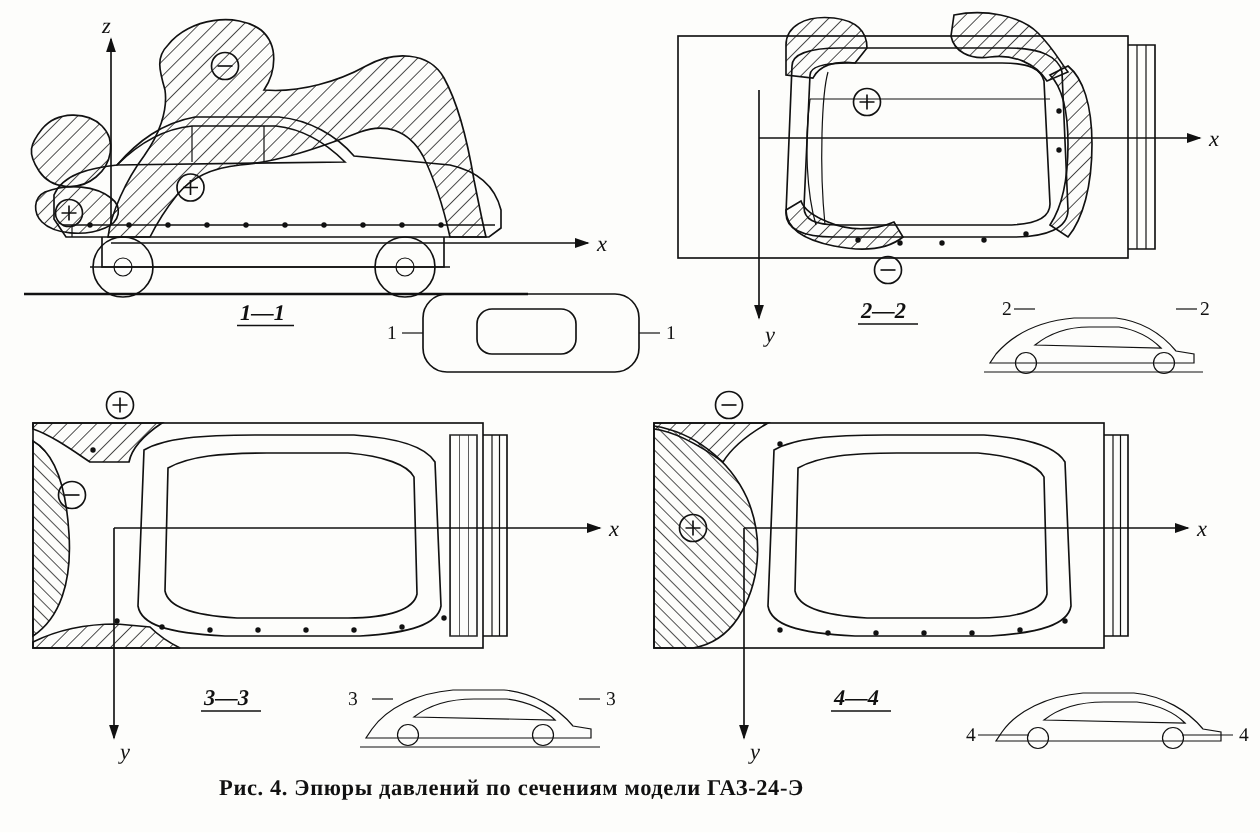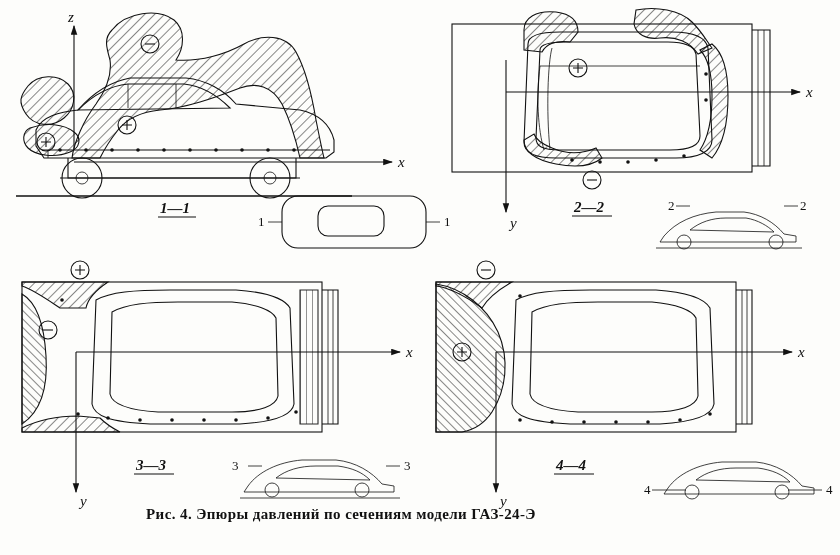--- a/index.html
+++ b/index.html
@@ -21,21 +21,21 @@
   svg.figure {
     position: absolute;
     left: 0;
     top: 0;
     width: 840px;
     height: 555px;
   }
   .caption {
     position: absolute;
     left: 0;
-    top: 506px;
+    top: 518px;
     width: 682px;
     text-align: center;
     font-family: "Liberation Serif", serif;
     font-size: 15px;
     font-weight: bold;
     letter-spacing: 0.4px;
     color: #111;
   }
   .axis-label {
     font-family: "Liberation Serif", serif;

